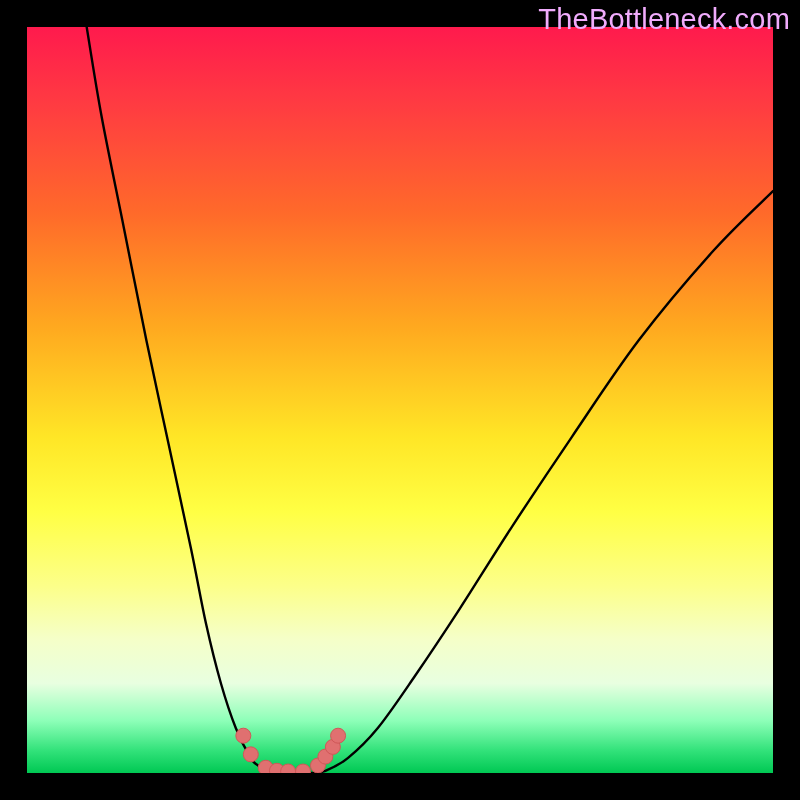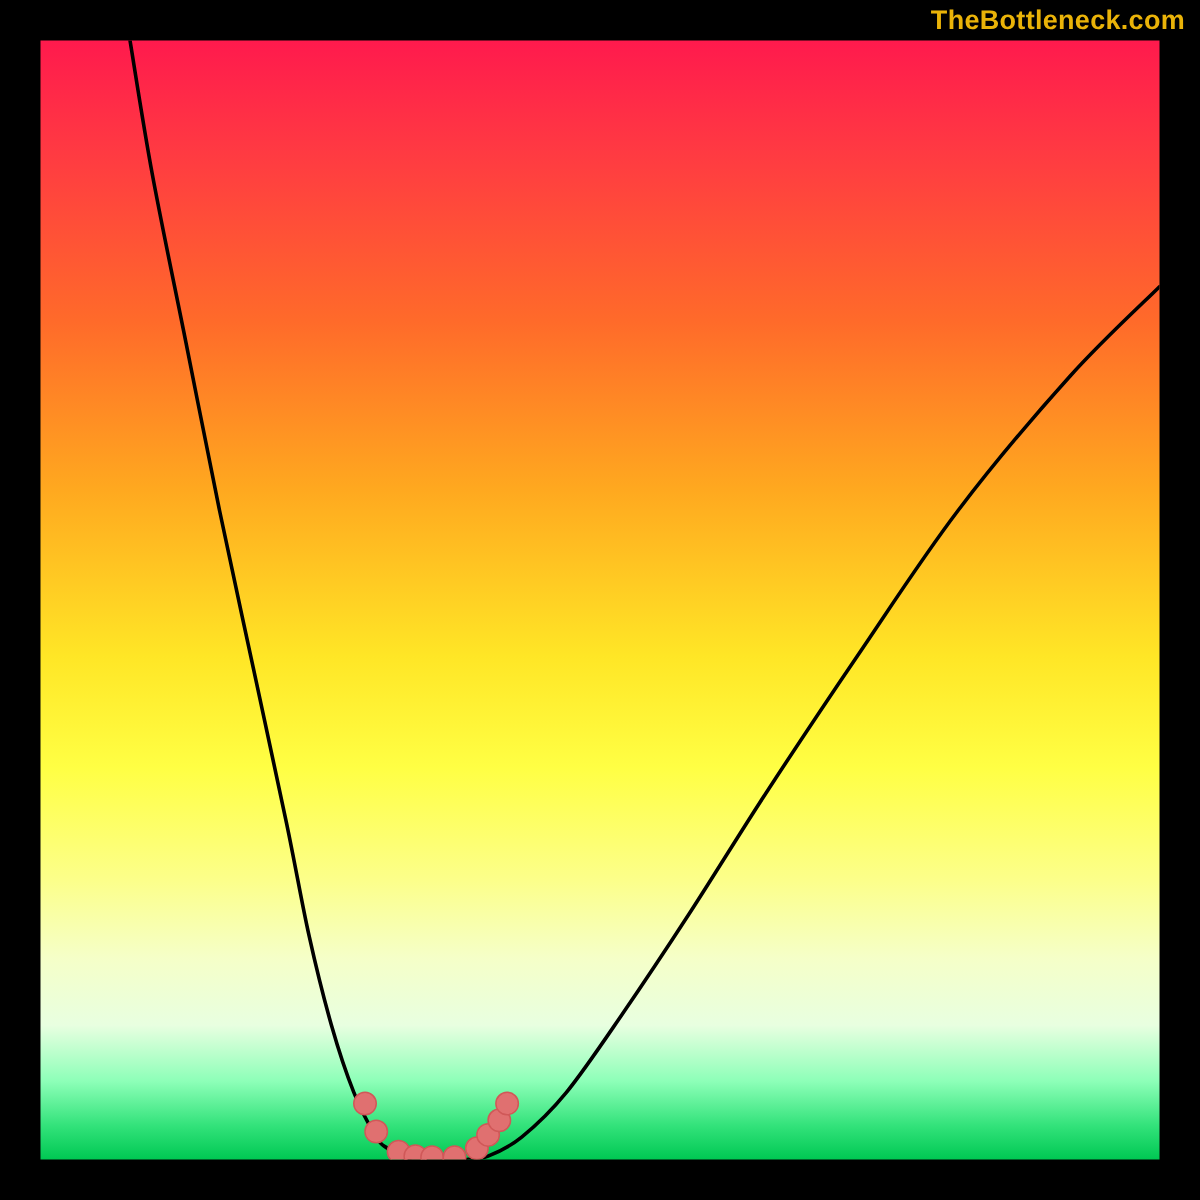--- a/index.html
+++ b/index.html
@@ -42,23 +42,23 @@
     position: absolute;
     left: 0;
     top: 0;
     width: 746px;
     height: 746px;
   }
   .watermark {
     position: absolute;
     top: 3px;
     right: 10px;
-    color: #eab308;
-    font-size: 18px;
-    font-weight: 700;
+    color: #f0abfc;
+    font-size: 29px;
+    font-weight: 400;
     letter-spacing: 0.2px;
   }
 </style>
 </head>
 <body>
 
 <div class="stage">
   <div class="plot">
     <svg class="curve-svg" viewBox="0 0 746 746" preserveAspectRatio="none">
       <path id="left-branch" fill="none" stroke-width="2.4" stroke-linecap="round" d="M 59.68 0 C 62.16666666666667 14.919999999999996, 68.38333333333334 55.94999999999999, 74.60000000000001 89.51999999999998 C 80.81666666666668 123.08999999999997, 89.52000000000001 164.11999999999995, 96.98 201.41999999999996 C 104.44 238.71999999999997, 111.9 277.2633333333334, 119.36 313.32000000000005 C 126.82 349.3766666666667, 134.28 382.94666666666666, 141.74 417.76 C 149.20000000000002 452.5733333333333, 157.90333333333334 492.36000000000007, 164.12 522.2 C 170.33666666666667 552.0400000000001, 174.06666666666666 574.42, 179.04 596.8 C 184.01333333333332 619.18, 188.98666666666668 639.0733333333334, 193.96 656.48 C 198.93333333333334 673.8866666666667, 203.9066666666667 688.8066666666666, 208.88000000000002 701.24 C 213.85333333333335 713.6733333333334, 220.07 724.8633333333333, 223.79999999999998 731.08 C 227.52999999999997 737.2966666666667, 228.7733333333333 736.4263333333333, 231.26 738.54 C 233.74666666666667 740.6536666666666, 236.23333333333332 742.5186666666666, 238.72 743.762 C 241.20666666666668 745.0053333333333, 244.93666666666667 745.627, 246.18 746" stroke="#000000"></path>

